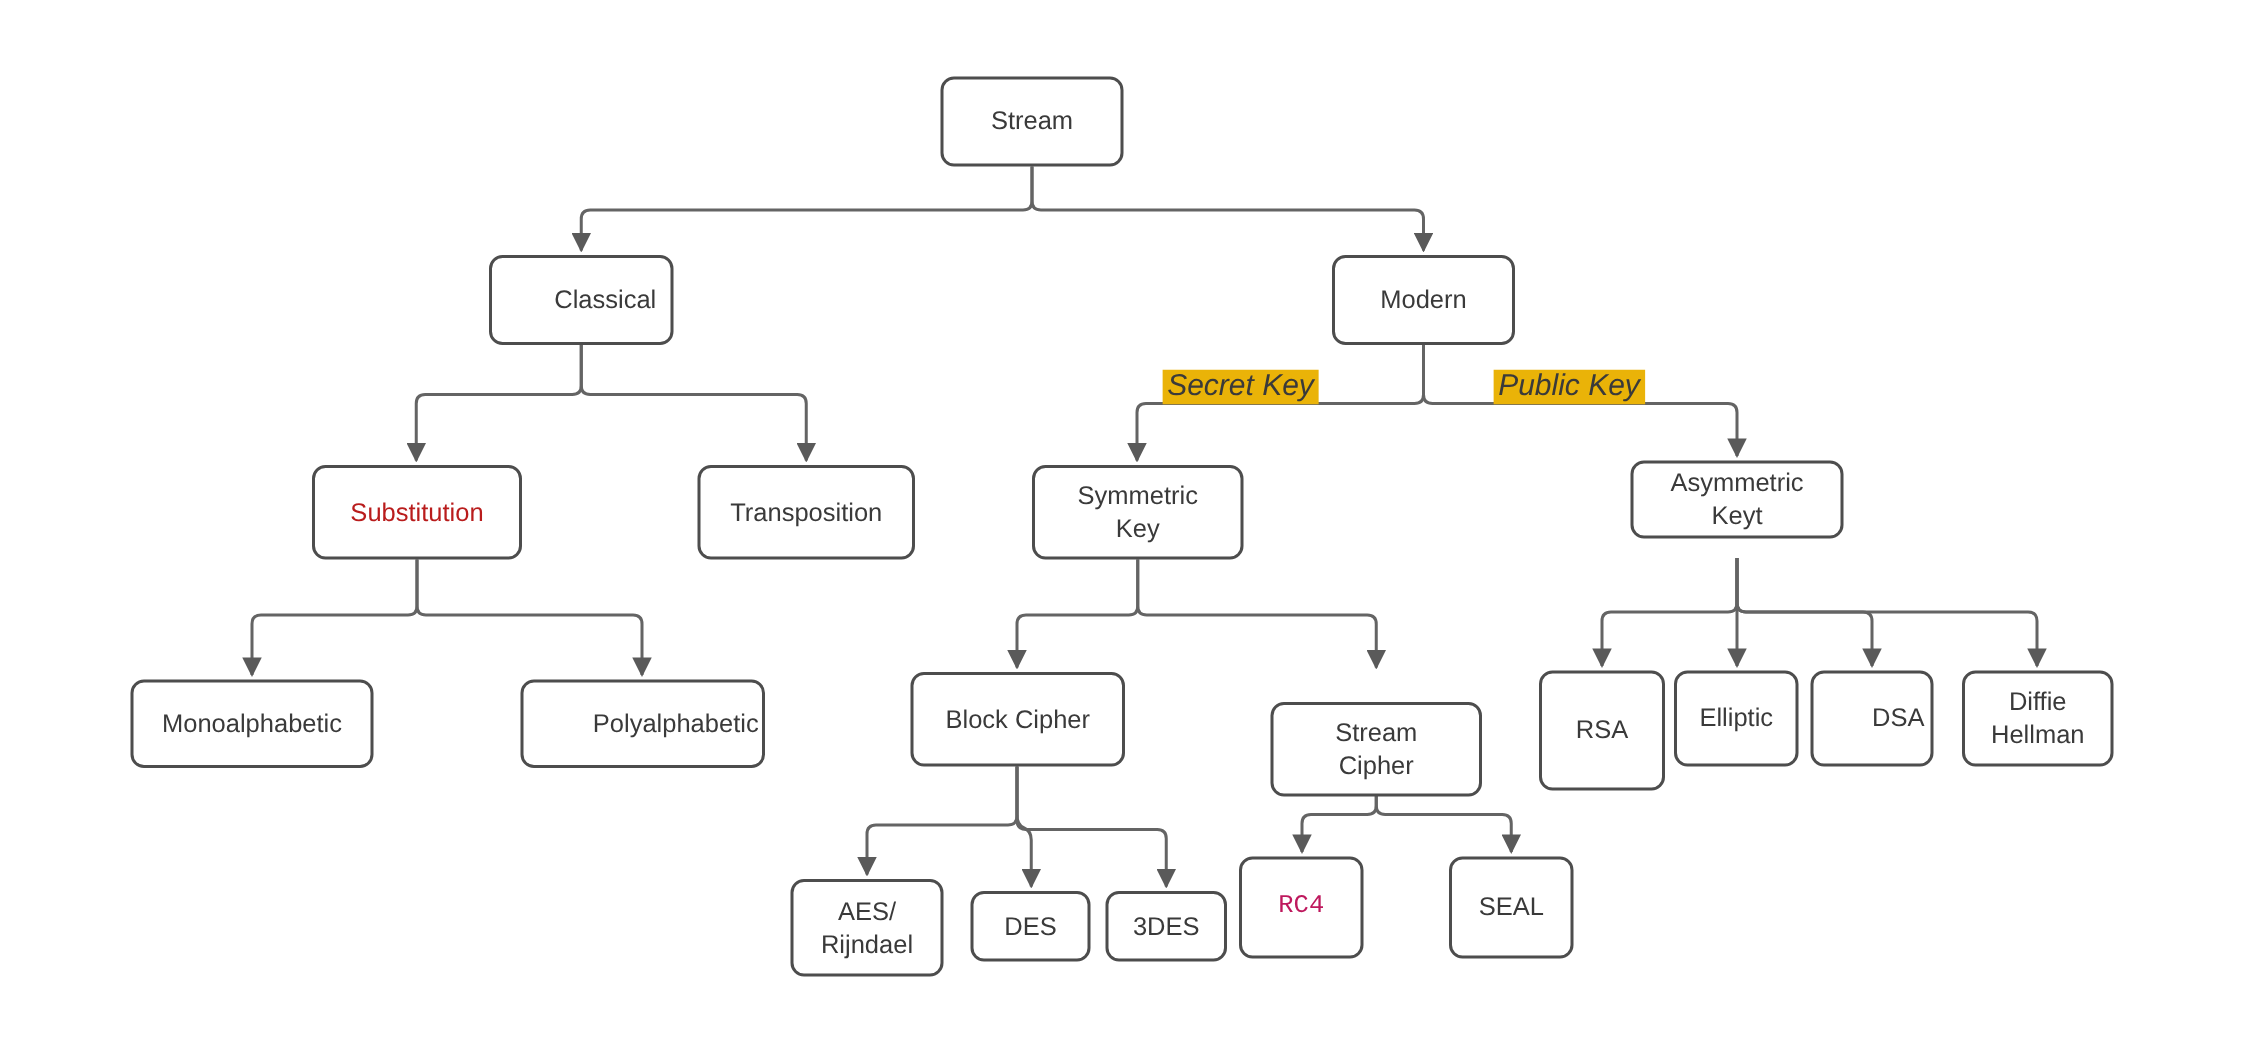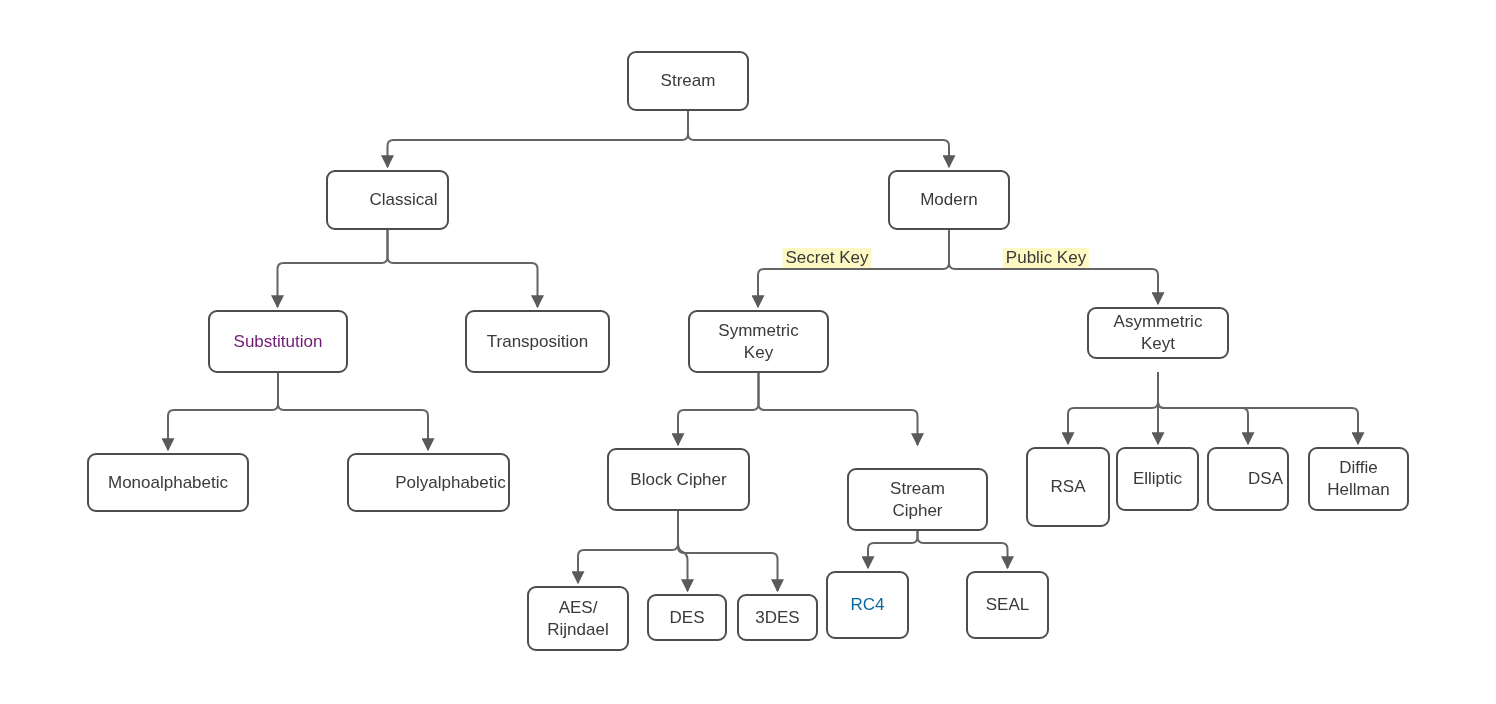--- a/index.html
+++ b/index.html
@@ -22,24 +22,25 @@
     font-size:17px;
     line-height:1.28;
     text-align:center;
     white-space:pre-line;
     cursor:default;
   }
   .edge-label{
     position:absolute;
     transform:translate(-50%,-50%);
     color:#3a3a3a;
-    font-size:17px;
+    font-size:20px;
     white-space:nowrap;
-    background:#fef9c3;
+    background:#eab308;
     padding:0 3px;
+    font-style:italic;
   }
 </style>
 </head>
 <body>
 
 <div id="canvas">
   <svg id="connectors" width="1496" height="704" viewBox="0 0 1496 704" xmlns="http://www.w3.org/2000/svg">
     <defs>
       <marker id="arrow" viewBox="0 0 10 10" refX="9" refY="5" markerWidth="6.5" markerHeight="6.5" orient="auto">
         <path d="M0 0 L10 5 L0 10 z" fill="#5a5a5a"></path>
@@ -64,40 +65,40 @@
         <path d="M678 511 V543 Q678 550 682.75 552 Q687.5 554 687.5 560 V591" fill="none" stroke="#646464" stroke-width="2" marker-end="url(#arrow)"></path>
         <path d="M678 511 V547 Q678 553 684 553 H771.5 Q777.5 553 777.5 559 V591" fill="none" stroke="#646464" stroke-width="2" marker-end="url(#arrow)"></path>
         <path d="M917.5 511 V537 Q917.5 543 911.5 543 H874 Q868 543 868 549 V568" fill="none" stroke="#646464" stroke-width="2" marker-end="url(#arrow)"></path>
         <path d="M917.5 511 V537 Q917.5 543 923.5 543 H1001.5 Q1007.5 543 1007.5 549 V568" fill="none" stroke="#646464" stroke-width="2" marker-end="url(#arrow)"></path>
       </g>
   </svg>
   <div id="nodes-layer">
       <div class="node" style="left: 627px; top: 51px; width: 122px; height: 60px; border-color: rgb(77, 77, 77); color: rgb(58, 58, 58);">Stream</div>
       <div class="node" style="left: 326px; top: 170px; width: 123px; height: 60px; border-color: rgb(77, 77, 77); color: rgb(58, 58, 58); padding-left: 32px;">Classical</div>
       <div class="node" style="left: 888px; top: 170px; width: 122px; height: 60px; border-color: rgb(77, 77, 77); color: rgb(58, 58, 58);">Modern</div>
-      <div class="node" style="left: 208px; top: 310px; width: 140px; height: 63px; border-color: rgb(77, 77, 77); color: #701a75;">Substitution</div>
+      <div class="node" style="left: 208px; top: 310px; width: 140px; height: 63px; border-color: rgb(77, 77, 77); color: #b91c1c;">Substitution</div>
       <div class="node" style="left: 465px; top: 310px; width: 145px; height: 63px; border-color: rgb(77, 77, 77); color: rgb(58, 58, 58);">Transposition</div>
       <div class="node" style="left: 688px; top: 310px; width: 141px; height: 63px; border-color: rgb(77, 77, 77); color: rgb(58, 58, 58);">Symmetric
 Key</div>
       <div class="node" style="left: 1087px; top: 307px; width: 142px; height: 52px; border-color: rgb(77, 77, 77); color: rgb(58, 58, 58);">Asymmetric
 Keyt</div>
       <div class="node" style="left: 87px; top: 453px; width: 162px; height: 59px; border-color: rgb(77, 77, 77); color: rgb(58, 58, 58);">Monoalphabetic</div>
       <div class="node" style="left: 347px; top: 453px; width: 163px; height: 59px; border-color: rgb(77, 77, 77); color: rgb(58, 58, 58); padding-left: 44px;">Polyalphabetic</div>
       <div class="node" style="left: 607px; top: 448px; width: 143px; height: 63px; border-color: rgb(77, 77, 77); color: rgb(58, 58, 58);">Block Cipher</div>
       <div class="node" style="left: 847px; top: 448px; width: 141px; height: 63px; border-color: rgb(77, 77, 77); color: rgb(58, 58, 58); margin-top: 20px;">Stream
 Cipher</div>
       <div class="node" style="left: 1026px; top: 447px; width: 84px; height: 80px; border-color: rgb(77, 77, 77); color: rgb(58, 58, 58);">RSA</div>
       <div class="node" style="left: 1116px; top: 447px; width: 83px; height: 64px; border-color: rgb(77, 77, 77); color: rgb(58, 58, 58);">Elliptic</div>
       <div class="node" style="left: 1207px; top: 447px; width: 82px; height: 64px; border-color: rgb(77, 77, 77); color: rgb(58, 58, 58); padding-left: 35px;">DSA</div>
       <div class="node" style="left: 1308px; top: 447px; width: 101px; height: 64px; border-color: rgb(77, 77, 77); color: rgb(58, 58, 58);">Diffie
 Hellman</div>
       <div class="node" style="left: 527px; top: 586px; width: 102px; height: 65px; border-color: rgb(77, 77, 77); color: rgb(58, 58, 58);">AES/
 Rijndael</div>
       <div class="node" style="left: 647px; top: 594px; width: 80px; height: 47px; border-color: rgb(77, 77, 77); color: rgb(58, 58, 58);">DES</div>
       <div class="node" style="left: 737px; top: 594px; width: 81px; height: 47px; border-color: rgb(77, 77, 77); color: rgb(58, 58, 58);">3DES</div>
-      <div class="node" style="left: 826px; top: 571px; width: 83px; height: 68px; border-color: rgb(77, 77, 77); color: #0369a1;">RC4</div>
+      <div class="node" style="left: 826px; top: 571px; width: 83px; height: 68px; border-color: rgb(77, 77, 77); color: #be185d; font-family: Liberation Mono, monospace;">RC4</div>
       <div class="node" style="left: 966px; top: 571px; width: 83px; height: 68px; border-color: rgb(77, 77, 77); color: rgb(58, 58, 58);">SEAL</div>
     </div>
   <div id="labels-layer">
       <span class="edge-label" style="left: 827px; top: 258px; color: rgb(58, 58, 58);">Secret Key</span>
       <span class="edge-label" style="left: 1046px; top: 258px; color: rgb(58, 58, 58);">Public Key</span>
     </div>
 </div>
 
 </body></html>

